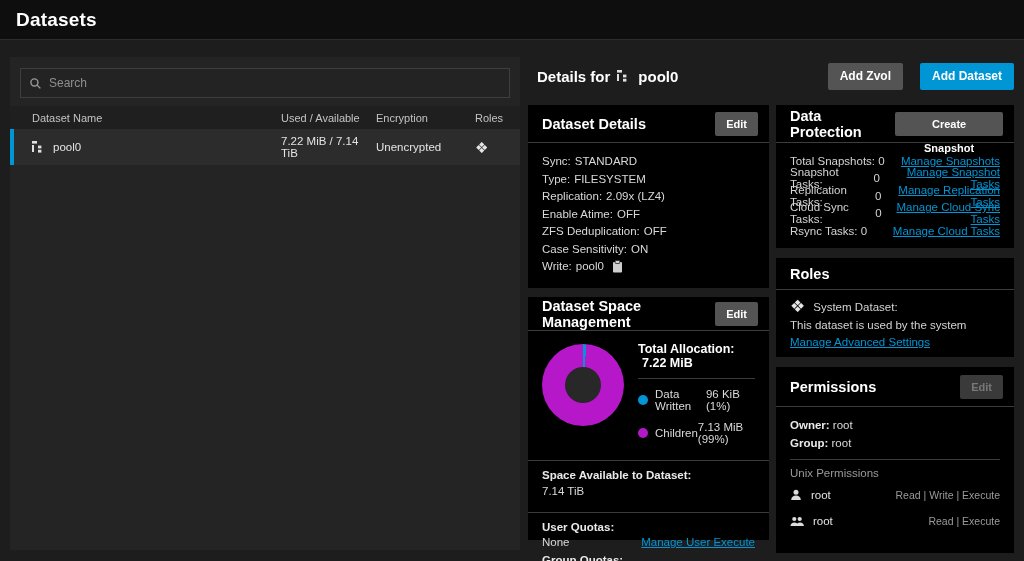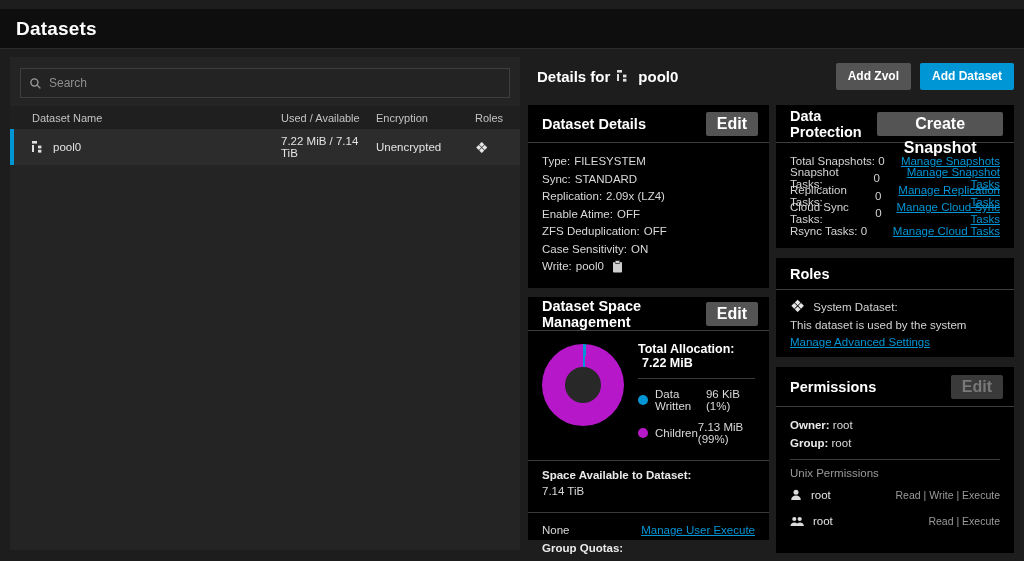--- a/index.html
+++ b/index.html
@@ -5,21 +5,21 @@
   * { margin:0; padding:0; box-sizing:border-box; }
   html,body { width:1024px; height:561px; overflow:hidden; }
   body {
     font-family:"Liberation Sans", sans-serif;
     background:#1d1d1d;
     color:#d8d8d8;
     position:relative;
   }
   
   .topbar {
-    position:absolute; left:0; top:9px; width:1024px; height:40px;
+    position:absolute; left:0; top:0; width:1024px; height:40px;
     background:#0e0e0e; border-bottom:1px solid #2c2c2c;
     display:flex; align-items:center; padding:0 16px;
   }
   .topbar h1 { color:#fff; font-size:19px; font-weight:700; letter-spacing:.2px; }
 
   
   .left-panel {
     position:absolute; left:10px; top:57px; width:510px; height:493px;
     background:#242424;
   }
@@ -51,30 +51,30 @@
   .sysds-glyph { font-size:15px; color:#e6e6e6; line-height:1; }
 
   
   .details-header {
     position:absolute; left:528px; top:60px; width:486px; height:32px;
     display:flex; align-items:center;
   }
   .details-title { display:flex; align-items:center; gap:7px; color:#fff;
     font-size:15px; font-weight:700; padding-left:9px; }
   .details-title .ds-name { font-weight:700; }
-  .header-buttons { margin-left:auto; display:flex; gap:9px; }
+  .header-buttons { margin-left:auto; display:flex; gap:17px; }
   .btn {
     border:none; cursor:pointer; border-radius:2px;
     font-family:"Liberation Sans", sans-serif;
     font-size:12px; font-weight:600; color:#fff;
     padding:0 12px; height:27px; line-height:27px;
   }
   .btn-gray { background:#545454; }
   .btn-blue { background:#0095d5; }
-  .btn-small { height:24px; line-height:24px; font-size:16px; padding:0 11px; }
+  .btn-small { height:24px; line-height:24px; font-size:11px; padding:0 11px; }
   .btn-disabled { background:#3a3a3a; color:#787878; cursor:default; }
 
   
   .col-mid   { position:absolute; left:528px; top:105px; width:241px; }
   .col-right { position:absolute; left:776px; top:105px; width:238px; }
   .card { background:#000000; }
   .card-header {
     display:flex; align-items:center; justify-content:space-between;
     padding:0 11px 0 14px; height:38px;
     border-bottom:1px solid #3d3d3d;
@@ -214,26 +214,26 @@
 
 <div class="col-mid">
 
   <div class="card dd-card">
     <div class="card-header">
       <span class="card-title">Dataset Details</span>
       <button class="btn btn-gray btn-small">Edit</button>
     </div>
     <div class="dd-body">
       <div class="dd-row">
+        <span>Sync:</span>
+        <span>STANDARD</span>
+      </div>
+      <div class="dd-row">
         <span>Type:</span>
         <span>FILESYSTEM</span>
-      </div>
-      <div class="dd-row">
-        <span>Sync:</span>
-        <span>STANDARD</span>
       </div>
       <div class="dd-row">
         <span>Replication:</span>
         <span>2.09x (LZ4)</span>
       </div>
       <div class="dd-row">
         <span>Enable Atime:</span>
         <span>OFF</span>
       </div>
       <div class="dd-row">
@@ -284,20 +284,21 @@
           </div>
         </div>
       </div>
       <div class="divider sm-sep"></div>
       <div class="sm-space">
         <span class="lbl">Space Available to Dataset:</span>
         <span>7.14 TiB</span>
       </div>
       <div class="divider sm-sep"></div>
       <div class="quota-block">
+        <div class="quota-lbl">User Quotas:</div>
         <div class="quota-row">
           <span>None</span>
           <a class="link">Manage User Execute</a>
         </div>
         <div class="quota-lbl">Group Quotas:</div>
 
       </div>
     </div>
   </div>
 </div>

